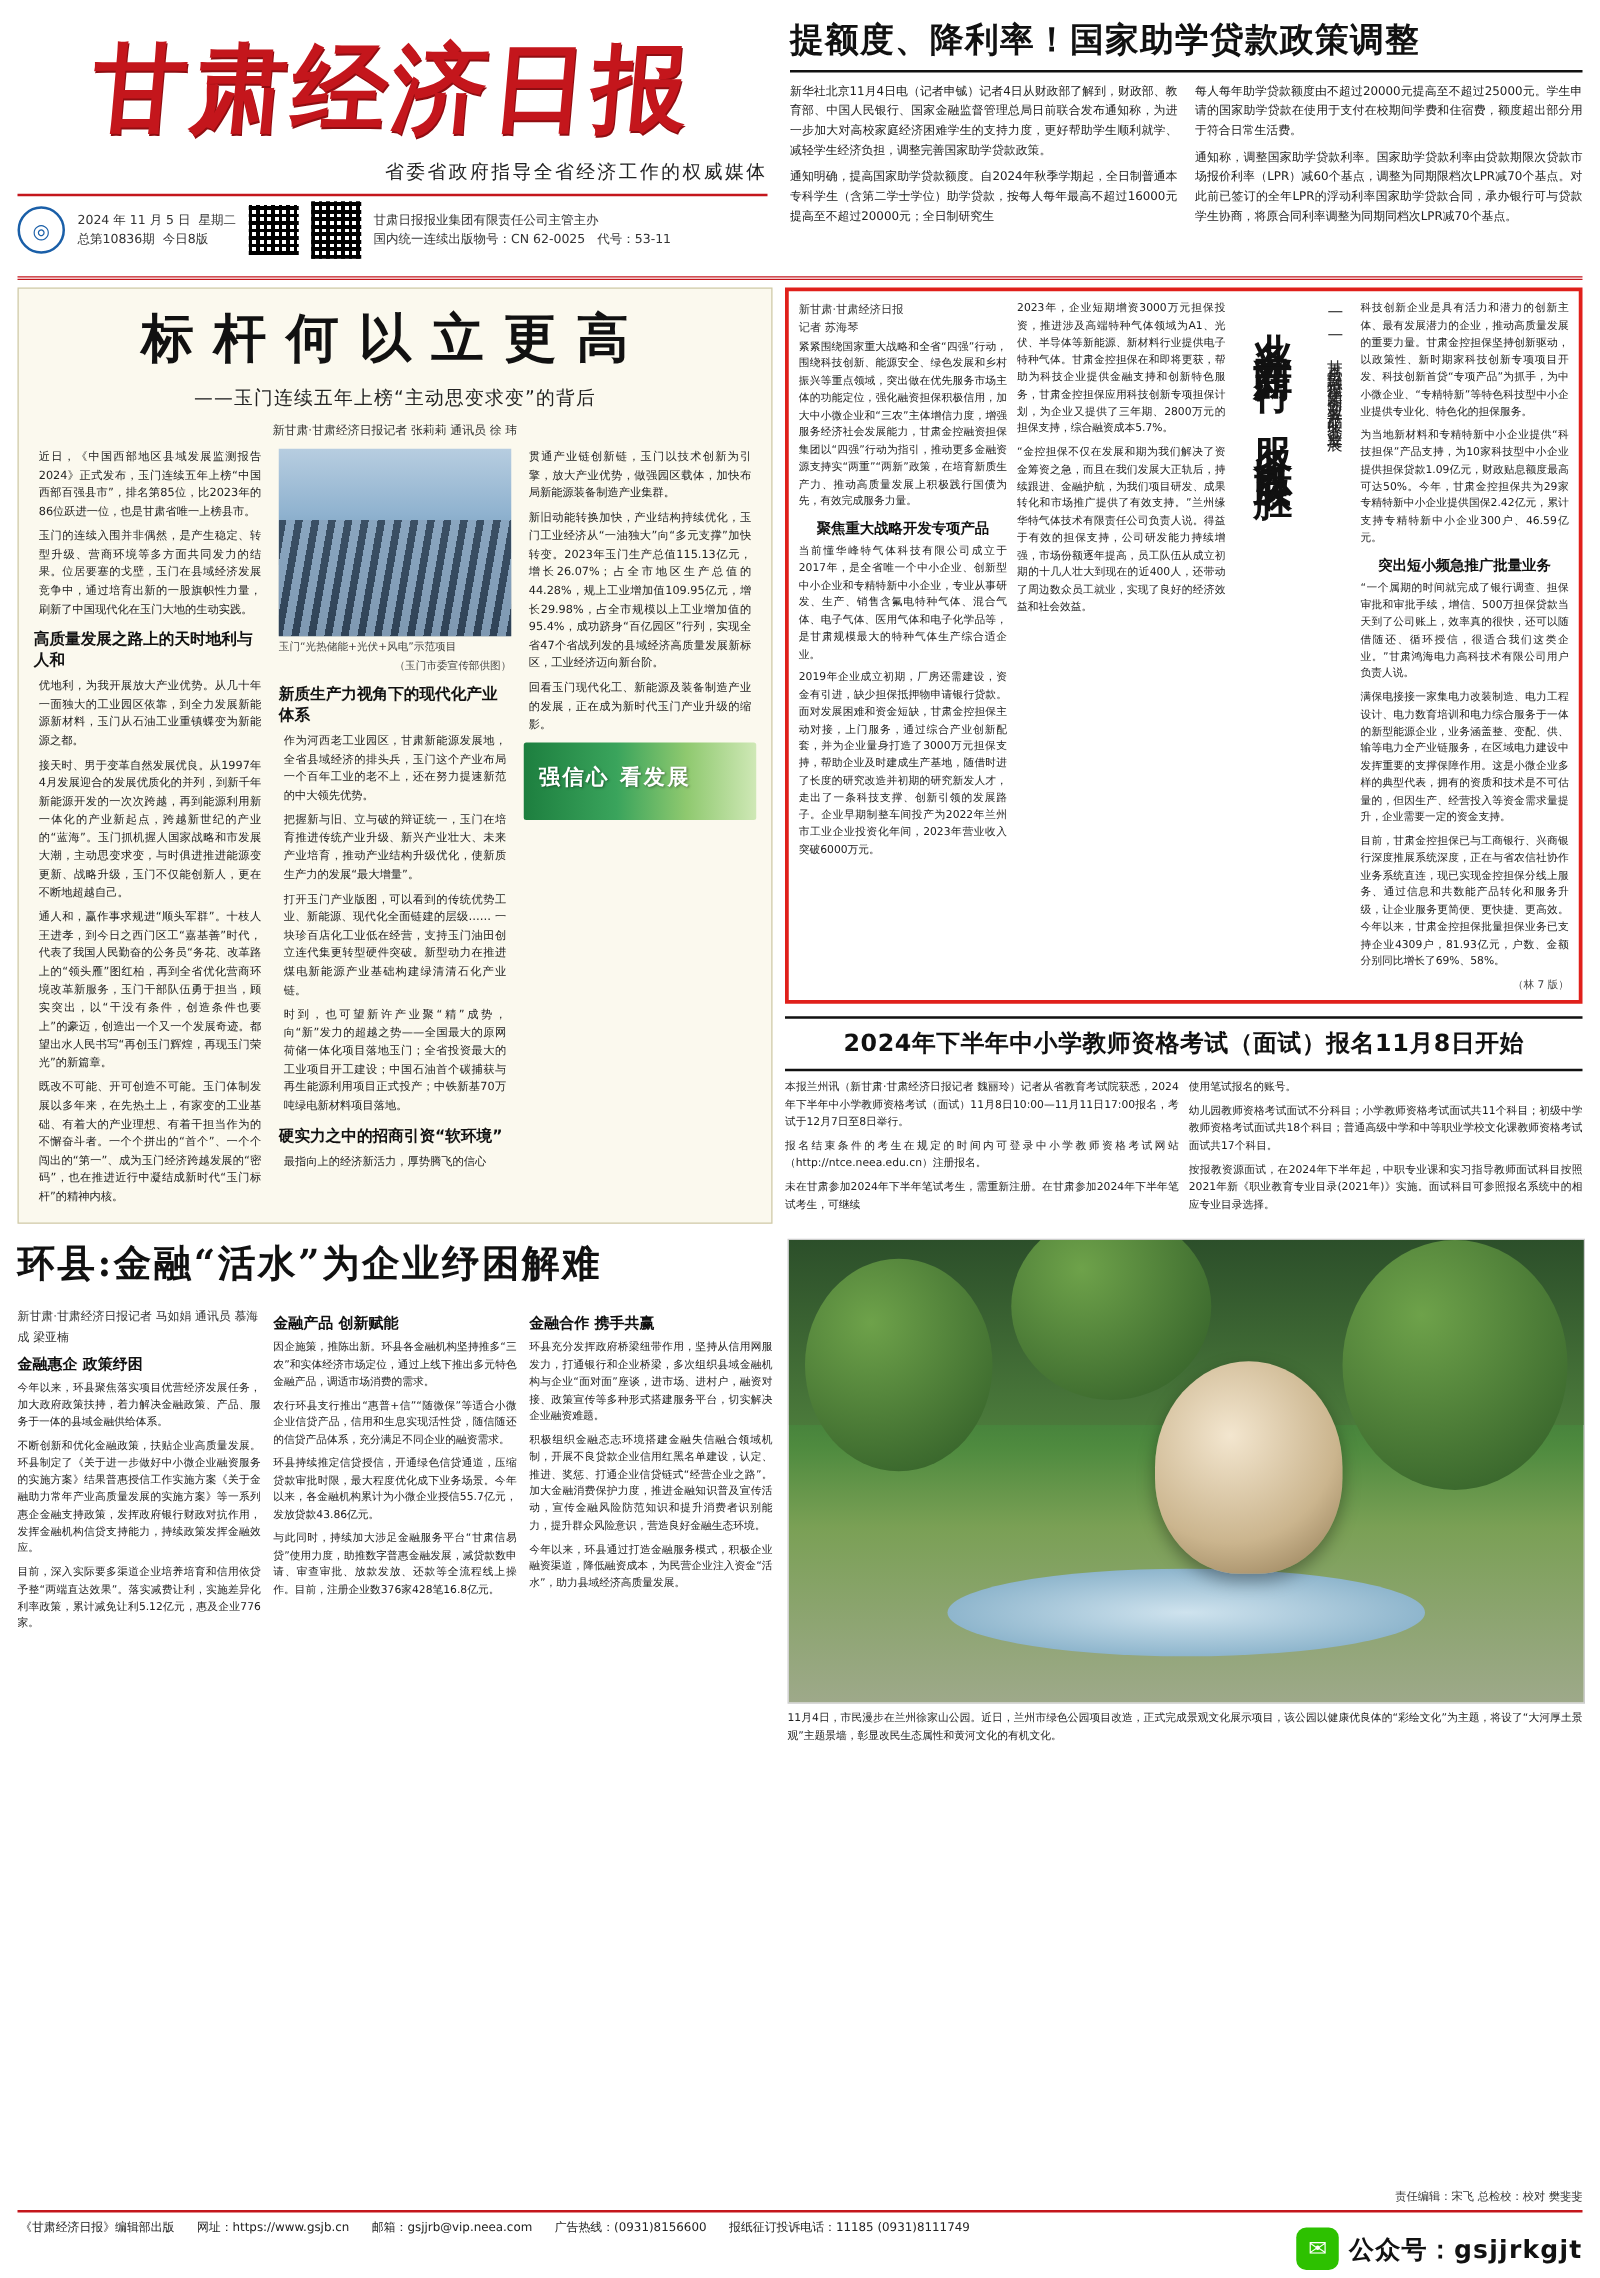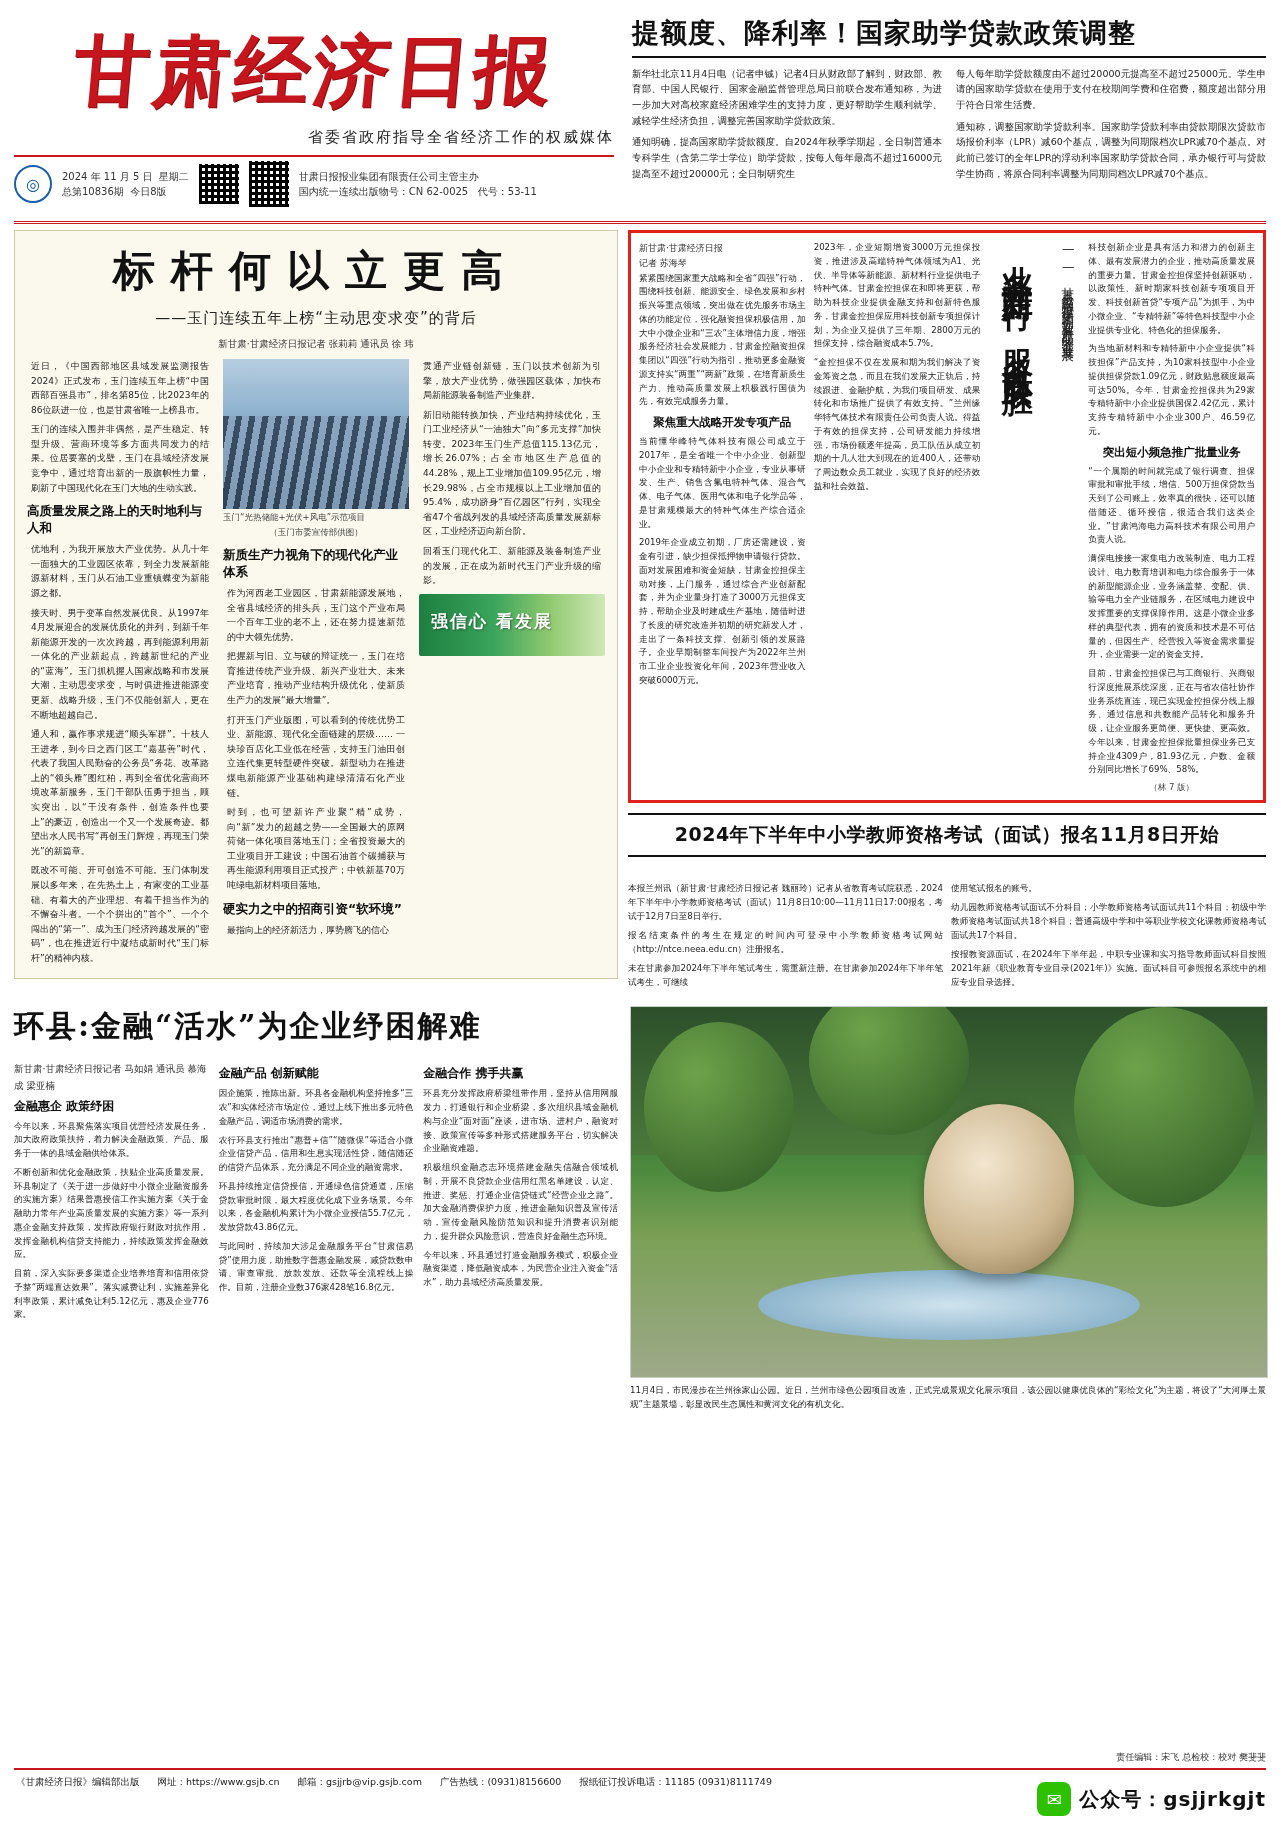--- a/index.html
+++ b/index.html
@@ -41,37 +41,37 @@
   .feature-sub{text-align:center;font-size:15px;color:#222;margin-top:10px;letter-spacing:1px;}
   .byline{font-size:9.5px;color:#333;text-align:center;margin:10px 0 8px;}
 
   .feat-body{display:flex;gap:10px;margin-top:4px;}
   .fcol{flex:1;}
   .fcol p{font-size:9px;line-height:1.62;text-align:justify;margin:0 4px 5px;color:#222;}
   .sec-h{font-size:12.5px;font-weight:bold;margin:8px 0 5px;color:#111;}
   .photo{width:100%;height:150px;background:linear-gradient(180deg,#b7cde0 0%,#8fb2cf 35%,#6f94b4 60%,#3f5870 100%);position:relative;overflow:hidden;}
   .photo:after{content:"";position:absolute;inset:38% 0 0 0;background:repeating-linear-gradient(100deg,#2d3f52 0 6px,#8aa4bd 6px 13px);opacity:.85;}
   .cap{font-size:8.5px;color:#444;margin-top:3px;}
-  .cap.r{text-align:center;}
+  .cap.r{text-align:right;}
 
   .greenbanner{height:62px;margin-top:6px;background:linear-gradient(90deg,#1d7f3f,#3aa45c 40%,#8fc96f 70%,#cfe8b6);position:relative;border-radius:2px;}
   .greenbanner span{position:absolute;left:12px;top:16px;color:#fff;font-size:17px;font-weight:bold;letter-spacing:2px;text-shadow:1px 1px 2px rgba(0,0,0,.4);}
 
   
   .redbox{border:3px solid #e0201b;padding:8px 8px 6px;background:#fff;}
   .rb-inner{display:flex;gap:8px;}
   .rb-col{flex:1;}
   .rb-col p{font-size:8.6px;line-height:1.6;text-align:justify;margin:0 0 5px;color:#222;}
   .rb-byline{font-size:9px;text-align:left;line-height:1.7;color:#333;}
   .vtitle{writing-mode:vertical-rl;text-orientation:upright;font-size:31px;font-weight:bold;letter-spacing:7px;line-height:1.12;margin:0 auto;color:#111;font-family:"DejaVu Serif","Liberation Serif",serif;height:470px;}
   .vsub{writing-mode:vertical-rl;text-orientation:upright;font-size:12.5px;letter-spacing:3px;color:#222;height:440px;margin:0 auto;}
   .rb-subh{font-size:11.5px;font-weight:bold;margin:6px 0 5px;text-align:center;}
 
   .edu-head{font-size:19px;font-weight:bold;border-top:2px solid #111;border-bottom:2px solid #111;padding:7px 0;margin-top:10px;text-align:center;letter-spacing:.5px;}
-  .edu-body{display:flex;gap:8px;margin-top:25px;}
+  .edu-body{display:flex;gap:8px;margin-top:7px;}
   .edu-body p{font-size:8.6px;line-height:1.62;text-align:justify;margin:0 0 5px;color:#222;}
 
   
   .bottom{display:flex;gap:12px;margin-top:12px;}
   .bl{width:604px;flex:0 0 604px;}
   .bot-title{font-size:30px;font-weight:bold;letter-spacing:2px;color:#111;font-family:"DejaVu Serif","Liberation Serif",serif;padding-bottom:8px;}
   .bot-byline{font-size:9.5px;color:#333;line-height:1.7;}
   .bot-cols{display:flex;gap:10px;margin-top:6px;}
   .bot-cols p{font-size:8.6px;line-height:1.6;text-align:justify;margin:0 0 5px;color:#222;}
   .bot-h{font-size:12px;font-weight:bold;margin:4px 0 5px;}
@@ -273,21 +273,21 @@
       </div>
       <div class="park-cap">11月4日，市民漫步在兰州徐家山公园。近日，兰州市绿色公园项目改造，正式完成景观文化展示项目，该公园以健康优良体的“彩绘文化”为主题，将设了“大河厚土景观”主题景墙，彰显改民生态属性和黄河文化的有机文化。</div>
     </div>
   </div>
 
   <div class="footer">
     <div class="foot-rule"></div>
     <div class="foot-line">
       <span>《甘肃经济日报》编辑部出版</span>
       <span>网址：https://www.gsjb.cn</span>
-      <span>邮箱：gsjjrb@vip.gsjb.com</span>
+      <span>邮箱：gsjjrb@vip.neea.com</span>
       <span>广告热线：(0931)8156600</span>
       <span>报纸征订投诉电话：11185  (0931)8111749</span>
     </div>
     <div class="sign-row">责任编辑：宋飞   总检校：校对   樊斐斐</div>
     <div class="wechat">
       <div class="wechat-badge">✉</div>
       <div class="wechat-txt">公众号：gsjjrkgjt</div>
     </div>
   </div>
 

